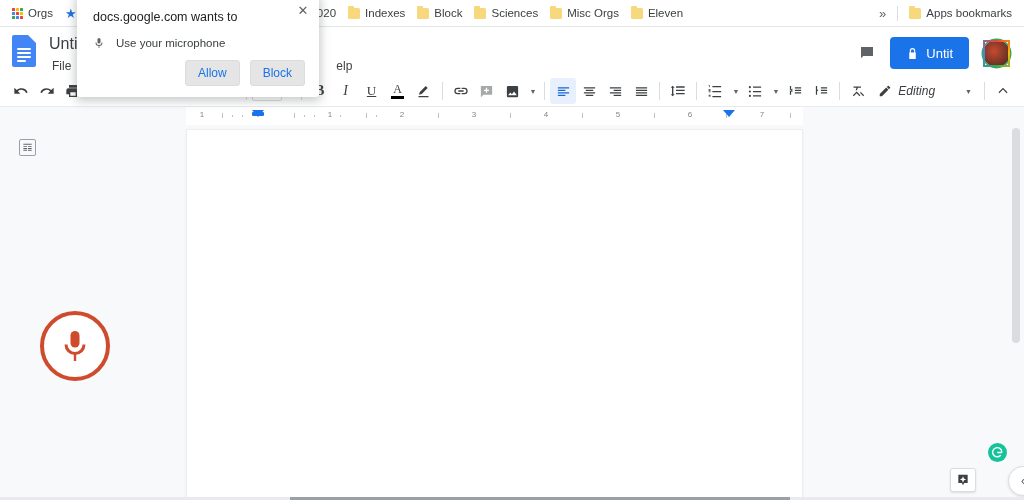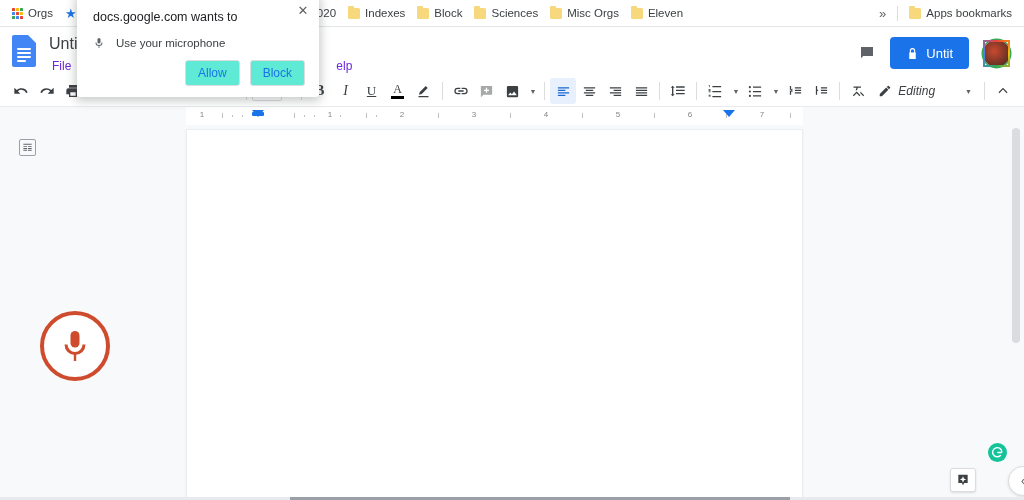--- a/index.html
+++ b/index.html
@@ -76,21 +76,21 @@
     position:absolute; left:5px; height:1.6px; background:#fff; border-radius:1px;
   }
   .title-zone { padding-top: 5px; }
   .doc-title {
     font-size: 16px; color: #3c4043; line-height: 22px;
     padding: 1px 3px; border-radius: 2px; cursor: text;
     display:inline-block;
   }
   .menu-row { display:flex; align-items:center; margin-top: 1px; }
   .menu-item {
-    font-size: 12px; color: #6d28d9;
+    font-size: 12px; color: #404040;
     padding: 2px 6px; border-radius: 3px; cursor: pointer;
   }
   .header-right {
     margin-left:auto; display:flex; align-items:center;
     padding: 10px 14px 0 0; gap: 14px;
   }
   .comment-btn { cursor:pointer; display:flex; }
   .share-btn {
     display:flex; align-items:center; gap:7px;
     background:#1a73e8; color:#fff;
@@ -243,21 +243,21 @@
     font-size:13px; color:#5f6368; cursor:pointer;
     width:16px;height:16px;display:flex;align-items:center;justify-content:center;
   }
   .perm-actions {
     position:absolute; right:14px; bottom:11px;
     display:flex; gap:10px;
   }
   .perm-btn {
     min-width:52px; height:26px; padding:0 12px;
     border:1px solid #dadce0; border-radius:3px;
-    background:#5eead4; color:#1a73e8; font-size:12px;
+    background:#e5e5e5; color:#1a73e8; font-size:12px;
     cursor:pointer; font-family:"Liberation Sans", sans-serif;
   }
   .bottom-edge {
     position:absolute; left:0; top:497px; width:1024px; height:3px;
     background:#e8eaed;
   }
   .bottom-edge::before{
     content:''; position:absolute; left:290px; top:0; width:500px; height:3px;
     background:#9aa0a6;
   }

